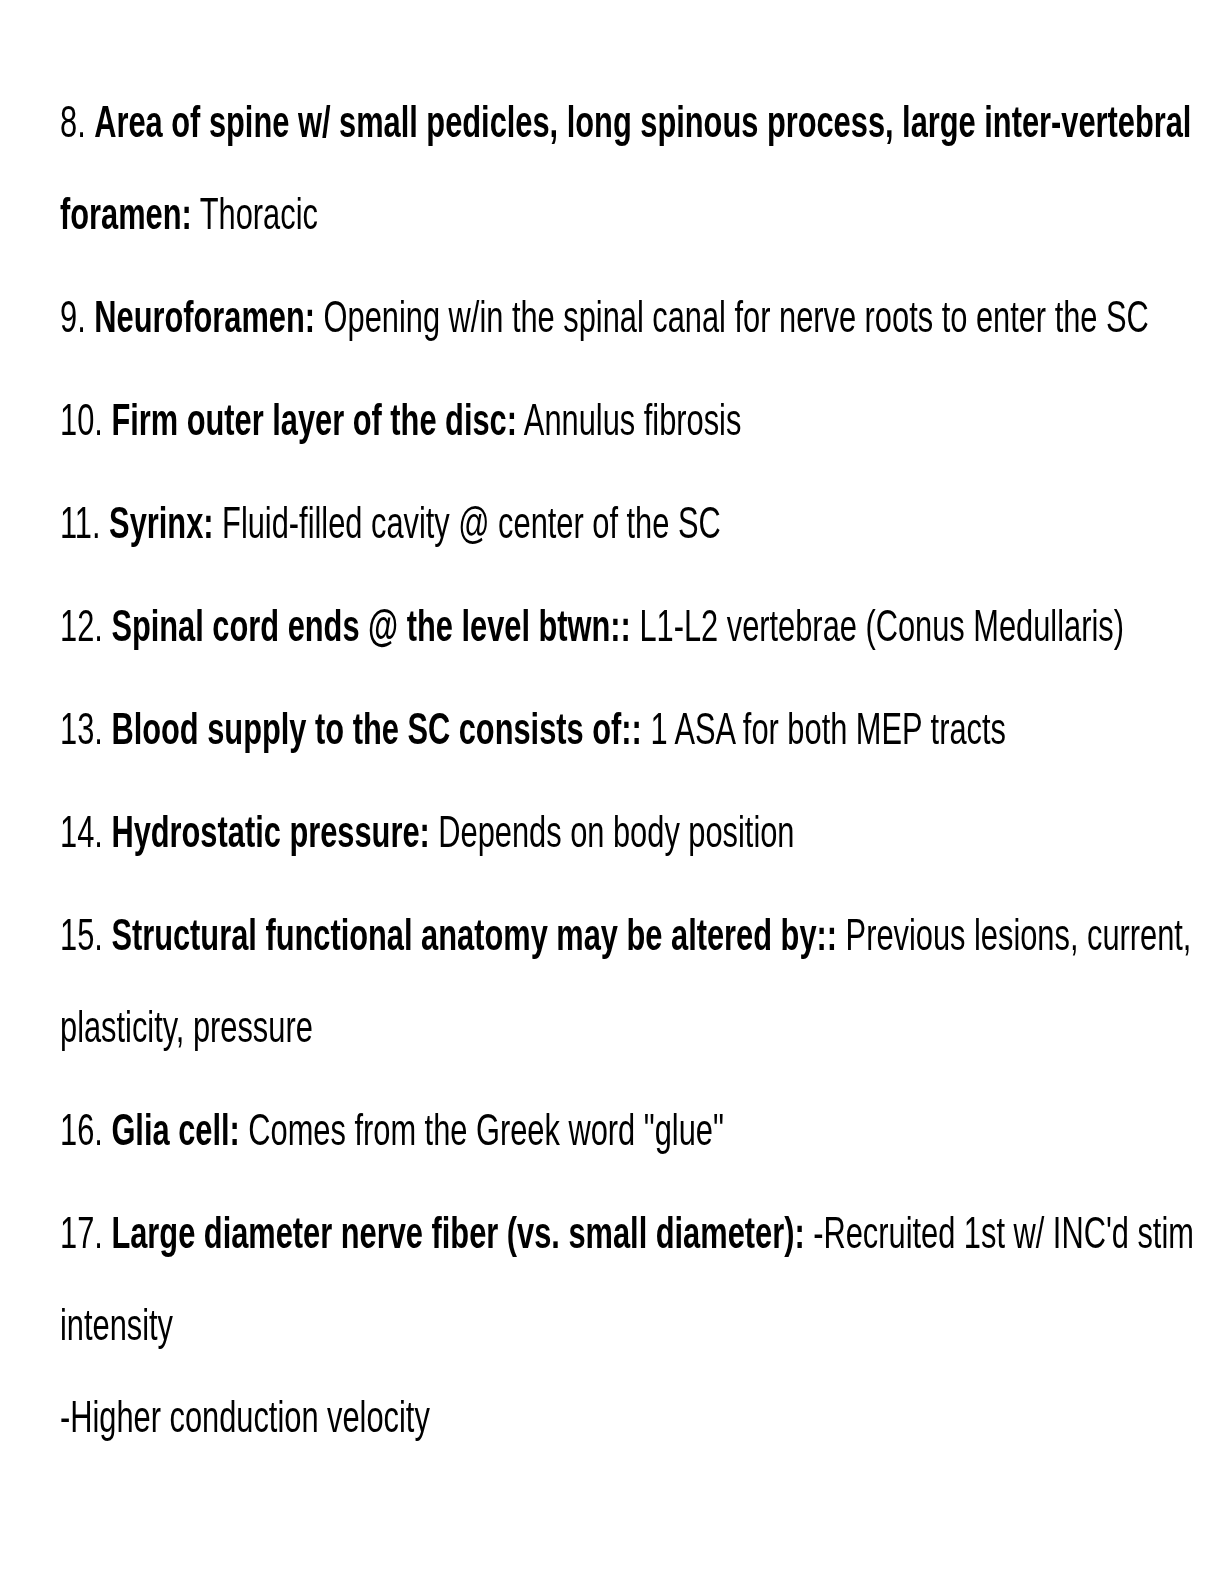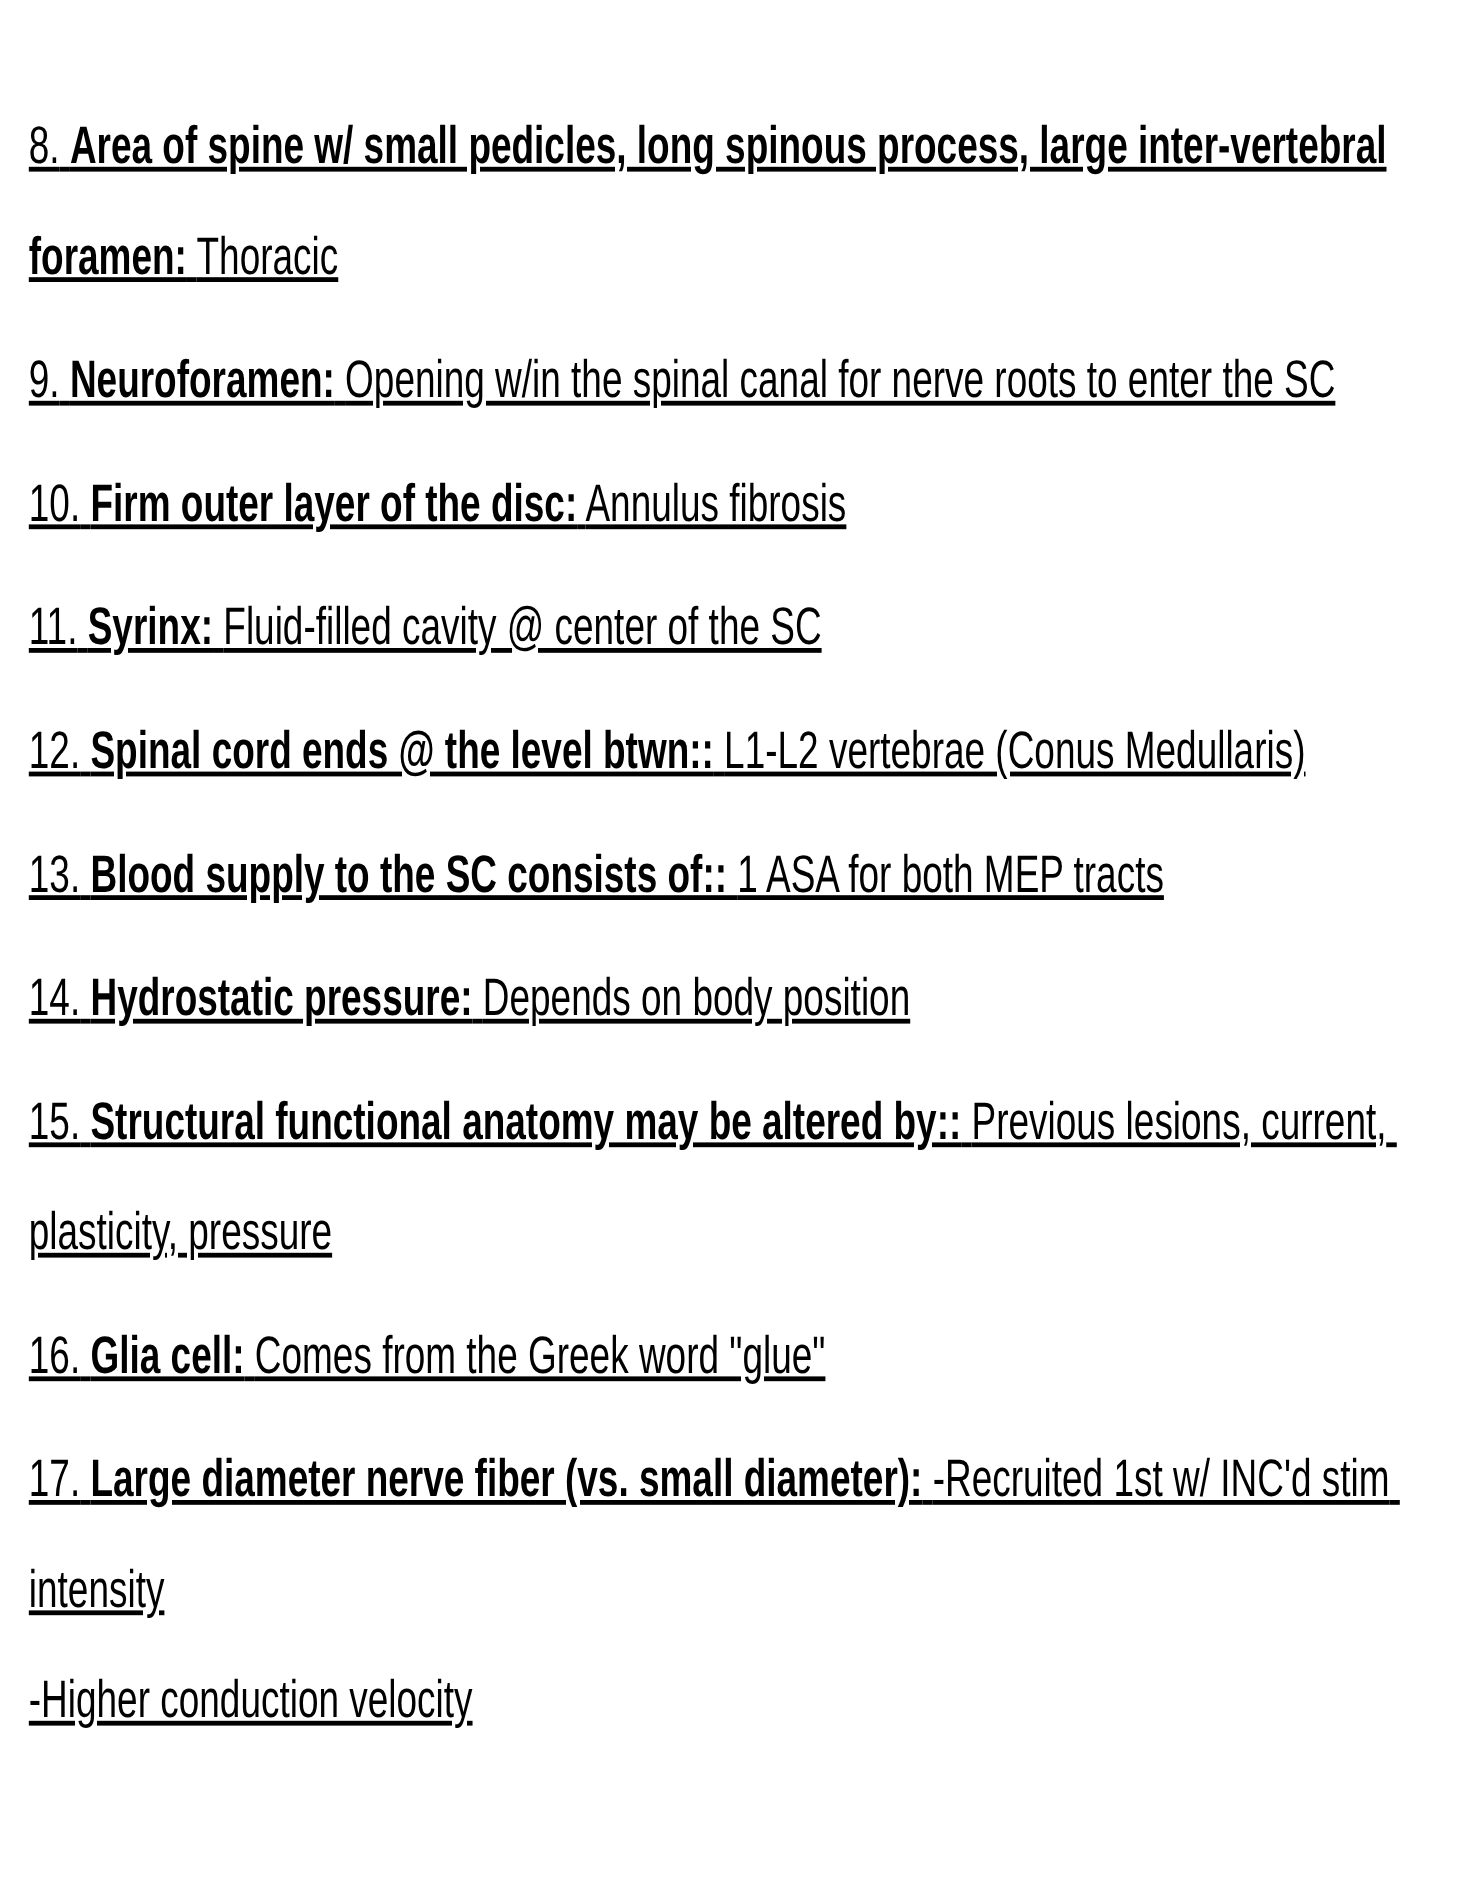--- a/index.html
+++ b/index.html
@@ -11,23 +11,22 @@
     width: 1224px;
     height: 1584px;
     overflow: hidden;
     position: relative;
     font-family: "Liberation Sans", sans-serif;
     color: #000000;
   }
   .page {
     position: absolute;
     inset: 0;
-    padding: 76px 0 0 24px;
+    padding: 76px 0 0 60px;
     box-sizing: border-box;
-    text-decoration: underline;
   }
   
   .card {
     width: 1660px;
     transform: scaleX(0.7);
     transform-origin: 0 0;
     font-size: 44px;
     line-height: 92px;
     font-weight: 400;
     margin: 0 0 11px 0;

